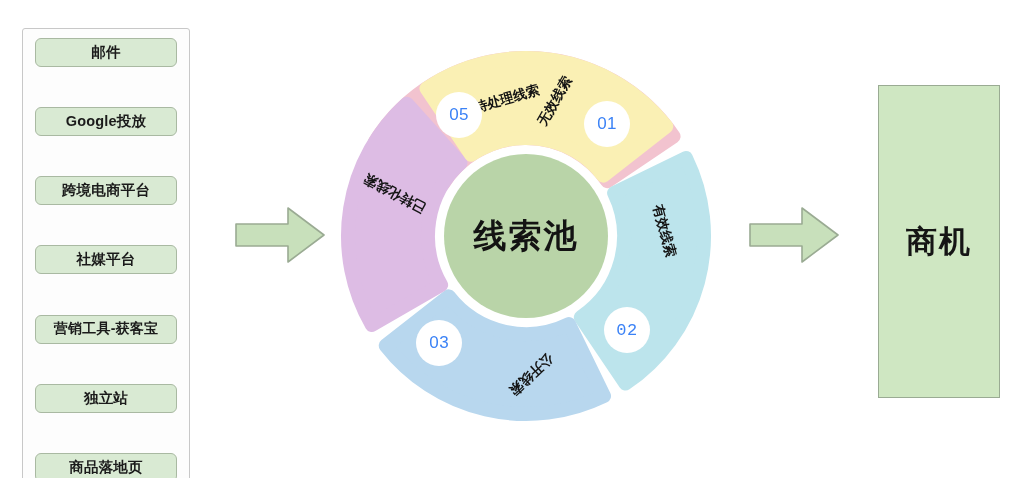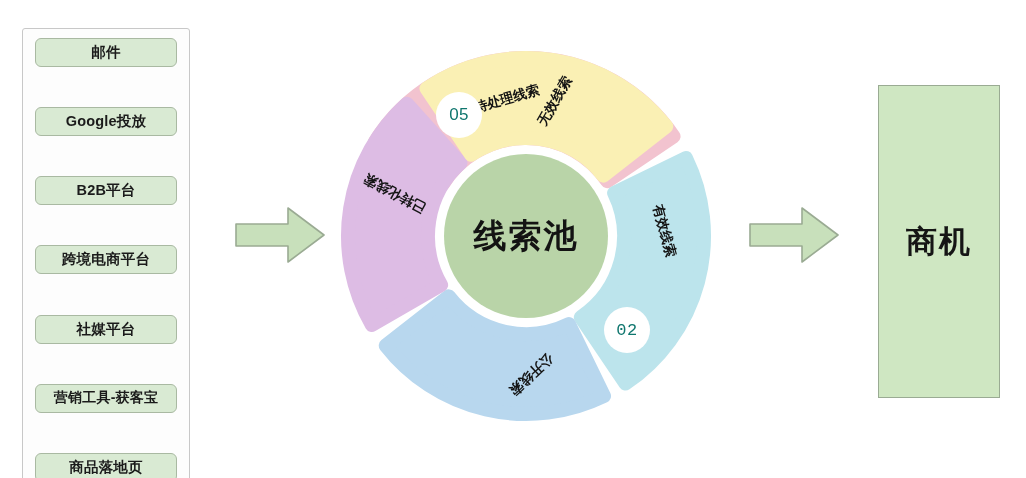--- a/index.html
+++ b/index.html
@@ -77,21 +77,21 @@
     width: 46px;
     height: 46px;
     margin-left: -23px;
     margin-top: -23px;
     border-radius: 50%;
     background: #ffffff;
     display: flex;
     align-items: center;
     justify-content: center;
     font-size: 17px;
-    color: #0f766e;
+    color: #3b82f6;
     letter-spacing: 0.5px;
   }
   .seg-label {
     position: absolute;
     font-size: 13.5px;
     font-weight: bold;
     color: #141414;
     white-space: nowrap;
     transform-origin: 50% 50%;
   }
@@ -138,24 +138,24 @@
     color: #151515;
     letter-spacing: 2px;
   }
 </style>
 </head>
 <body>
 
 <div id="source-panel">
     <div class="source-item">邮件</div>
     <div class="source-item">Google投放</div>
-    <div class="source-item">B2B平台</div>
     <div class="source-item">跨境电商平台</div>
     <div class="source-item">社媒平台</div>
     <div class="source-item tight">营销工具-获客宝</div>
+    <div class="source-item">独立站</div>
     <div class="source-item">商品落地页</div>
   </div>
 
 <svg class="flow-arrow" id="arrow-left" viewBox="0 0 92 66">
   <polygon class="arrow-shape" points="2,22 54,22 54,6 90,33 54,60 54,44 2,44" fill="#c8e0bb" stroke="#9aab93" stroke-width="1.6" stroke-linejoin="round"></polygon>
 </svg>
 
 <svg class="flow-arrow" id="arrow-right" viewBox="0 0 92 66">
   <polygon class="arrow-shape" points="2,22 54,22 54,6 90,33 54,60 54,44 2,44" fill="#c8e0bb" stroke="#9aab93" stroke-width="1.6" stroke-linejoin="round"></polygon>
 </svg>
@@ -165,23 +165,25 @@
       <path d="M 37.04743888415618 93.67437096648953 A 178 178 0 0 1 335.5686879147974 88.46366318220706 L 269.2456821103941 133.1990954598668 A 98 98 0 0 0 104.89128657667025 136.06791210514592 Z" fill="#f2c3cf" stroke="#f2c3cf" stroke-width="14" stroke-linejoin="round"></path>
       <path d="M 347.9853402412517 109.96993587154422 A 178 178 0 0 1 287.5363368177929 335.56868791479747 L 242.8009045401332 269.2456821103941 A 98 98 0 0 0 276.0818165373184 145.03962761467042 Z" fill="#bce4ec" stroke="#bce4ec" stroke-width="14" stroke-linejoin="round"></path>
       <path d="M 266.0300641284558 347.9853402412517 A 178 178 0 0 1 47.73408585800351 297.5877426079672 L 110.77494614654125 248.33482458191452 A 98 98 0 0 0 230.9603723853296 276.0818165373184 Z" fill="#b8d7ee" stroke="#b8d7ee" stroke-width="14" stroke-linejoin="round"></path>
       <path d="M 33.84747812636991 277 A 178 178 0 0 1 68.8947520681232 55.72022106502385 L 122.42520057683187 115.17180710321539 A 98 98 0 0 0 103.129510429125 237 Z" fill="#ddbce4" stroke="#ddbce4" stroke-width="14" stroke-linejoin="round"></path>
       <path d="M 88.46366318220699 40.43131208520262 A 178 178 0 0 1 328.2659141419964 78.41225739203273 L 265.2250538534587 127.66517541808543 A 98 98 0 0 0 133.19909545986678 106.75431788960594 Z" fill="#faf0b4" stroke="#faf0b4" stroke-width="14" stroke-linejoin="round"></path>
     </svg>
 
   <div id="pool-center" style="background: rgb(185, 212, 168);">
     <span id="pool-center-label">线索池</span>
   </div>
+<div class="seg-badge" style="left: 269.114px; top: 76.3557px;">01</div>
     <div class="seg-label" style="left: 168.794px; top: 51.343px; transform: translate(-50%, -50%) rotate(-16deg);">待处理线索</div>
     <div class="seg-badge" style="left: 288.927px; top: 282.116px; font-family: Liberation Mono, monospace;">02</div>
     <div class="seg-label" style="left: 325.916px; top: 183.184px; transform: translate(-50%, -50%) rotate(75deg);">有效线索</div>
+    <div class="seg-badge" style="left: 101.154px; top: 295.246px;">03</div>
     <div class="seg-label" style="left: 192.816px; top: 325.916px; transform: translate(-50%, -50%) rotate(137deg);">公开线索</div>
     <div class="seg-label" style="left: 56.7542px; top: 145.356px; transform: translate(-50%, -50%) rotate(-152deg);">已转化线索</div>
     <div class="seg-badge" style="left: 121.096px; top: 67.3025px;">05</div>
     <div class="seg-label" style="left: 216.692px; top: 53.0156px; transform: translate(-50%, -50%) rotate(-60deg);">无效线索</div>
   </div>
 
 <div id="outcome-box" style="background: rgb(207, 231, 194); justify-content: center;">
   <span id="outcome-label">商机</span>
 </div>
 

